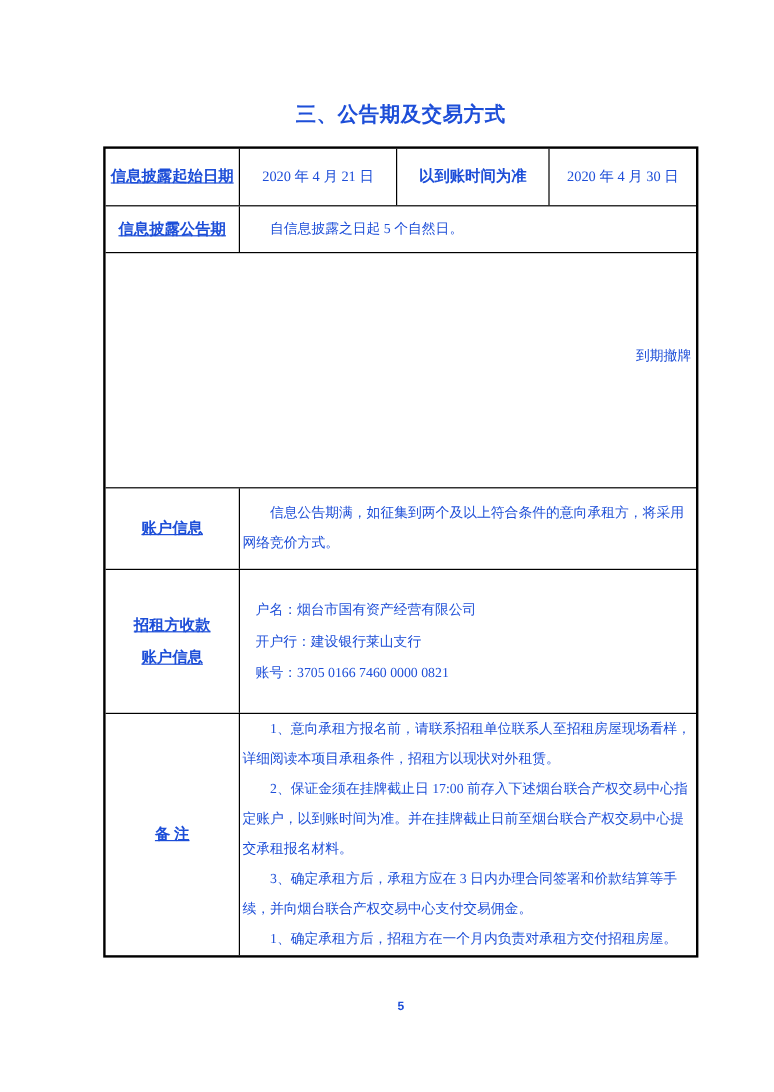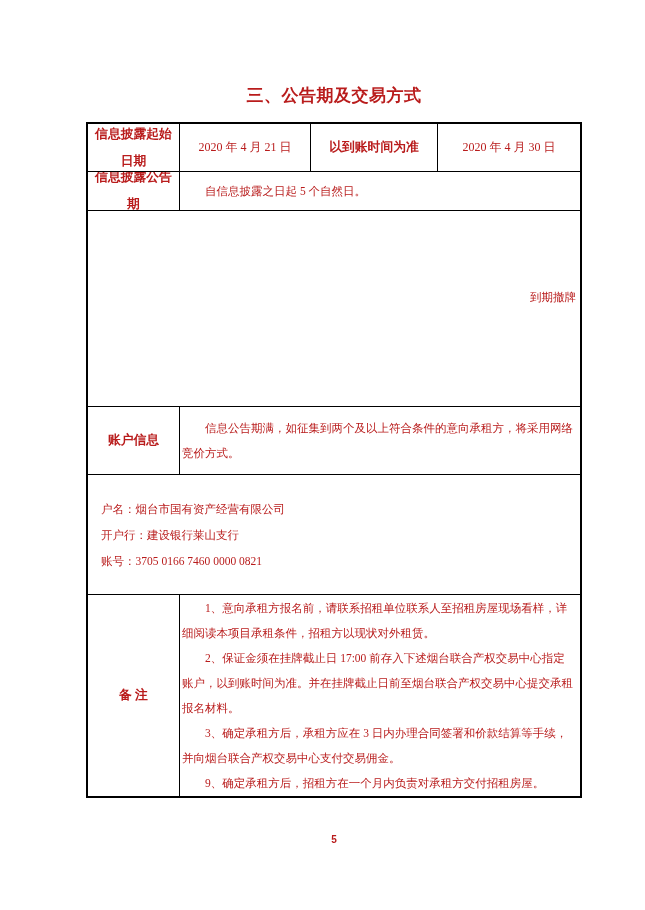--- a/index.html
+++ b/index.html
@@ -6,21 +6,21 @@
     margin: 0;
     padding: 0;
     background: #ffffff;
   }
   .page {
     position: relative;
     width: 645px;
     height: 910px;
     background: #ffffff;
     font-family: "Liberation Serif", "DejaVu Serif", serif;
-    color: #b91c1c;
+    color: #1d4ed8;
     overflow: hidden;
   }
   .title {
     position: absolute;
     top: 85px;
     left: 86px;
     width: 496px;
     margin: 0;
     text-align: center;
     font-size: 17px;
@@ -52,21 +52,21 @@
   }
   .td:last-child { border-right: none; }
 
   .r1 { height: 48px; }
   .r2 { height: 39px; }
   .r3 { height: 196px; }
   .r4 { height: 68px; }
   .r5 { height: 120px; }
   .r6 { height: 201px; }
 
-  .c1 { width: 92px; }
+  .c1 { width: 112px; text-decoration: underline; }
   .c2 { width: 131px; }
   .c3 { width: 127px; }
   .c4 { flex: 1; }
   .cv { flex: 1; }
 
   .label-cell {
     display: flex;
     flex-direction: column;
     align-items: center;
     justify-content: center;
@@ -141,34 +141,38 @@
     </div>
 
     <div class="tr r4">
       <div class="td c1 label-cell">账户信息</div>
       <div class="td cv value-cell v-middle">
         <p class="para">信息公告期满，如征集到两个及以上符合条件的意向承租方，将采用网络竞价方式。</p>
       </div>
     </div>
 
     <div class="tr r5">
+      <div class="td c1 label-cell">
+        <span>招租方收款</span>
+        <span>账户信息</span>
+      </div>
       <div class="td cv value-cell v-middle acct-block">
         <p class="acct-line">户名：烟台市国有资产经营有限公司</p>
         <p class="acct-line">开户行：建设银行莱山支行</p>
         <p class="acct-line">账号：3705 0166 7460 0000 0821</p>
       </div>
     </div>
 
     <div class="tr r6">
       <div class="td c1 label-cell">备 注</div>
       <div class="td cv value-cell v-middle">
         <p class="para">1、意向承租方报名前，请联系招租单位联系人至招租房屋现场看样，详细阅读本项目承租条件，招租方以现状对外租赁。</p>
         <p class="para">2、保证金须在挂牌截止日 17:00 前存入下述烟台联合产权交易中心指定账户，以到账时间为准。并在挂牌截止日前至烟台联合产权交易中心提交承租报名材料。</p>
         <p class="para">3、确定承租方后，承租方应在 3 日内办理合同签署和价款结算等手续，并向烟台联合产权交易中心支付交易佣金。</p>
-        <p class="para">9、确定承租方后，招租方在一个月内负责对承租方交付招租房屋。</p>
+        <p class="para">1、确定承租方后，招租方在一个月内负责对承租方交付招租房屋。</p>
       </div>
     </div>
 
   </div>
 
   <div class="page-number">5</div>
 
 </div>
 
 </body></html>

